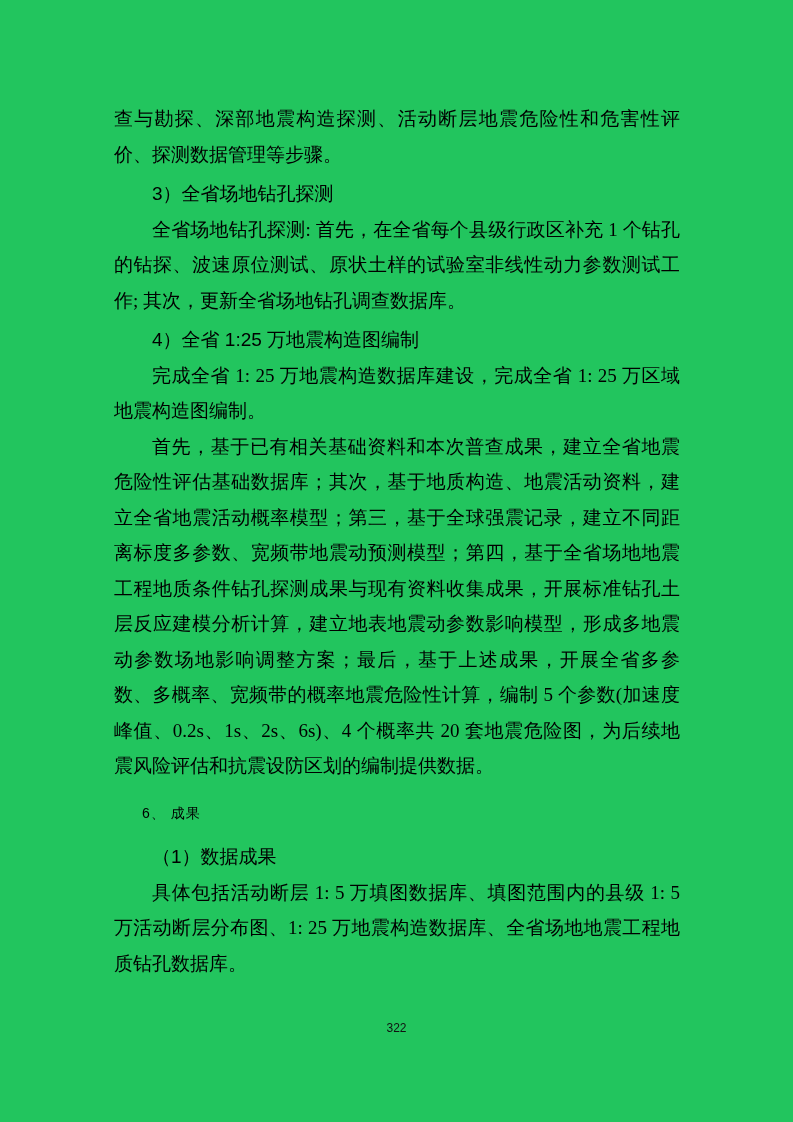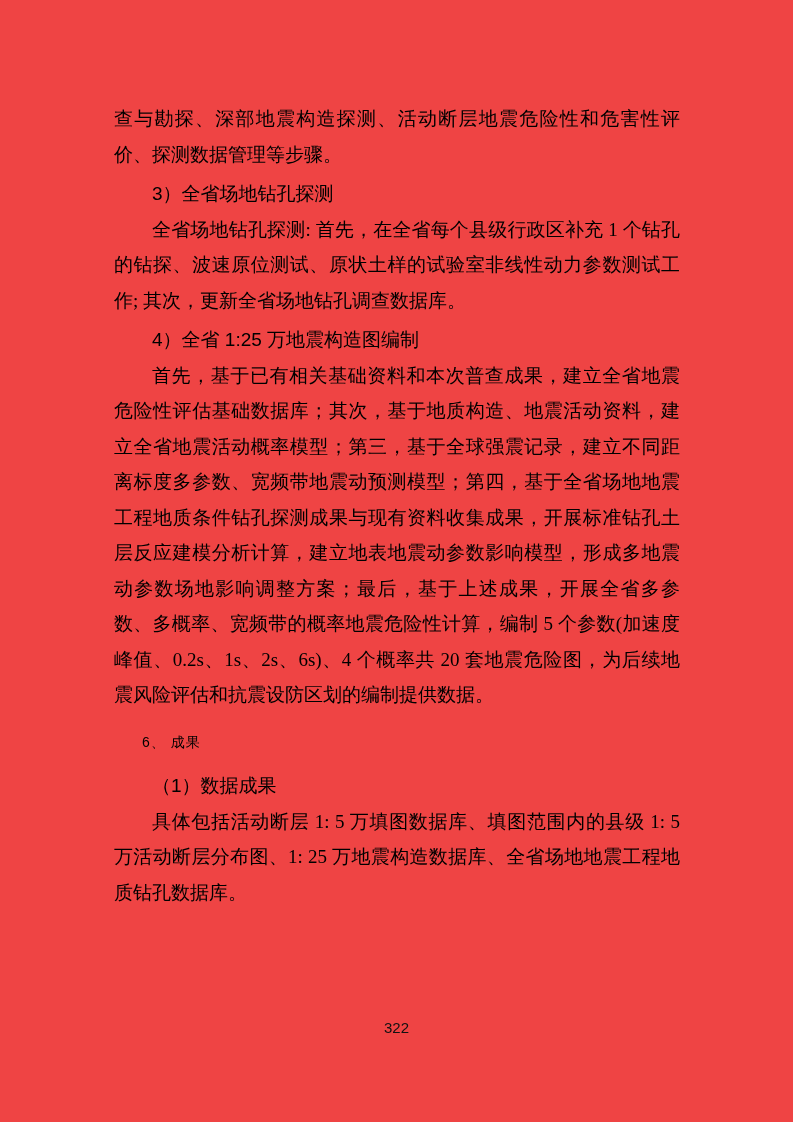--- a/index.html
+++ b/index.html
@@ -5,21 +5,21 @@
   html, body {
     margin: 0;
     padding: 0;
     background: #ffffff;
   }
   .page {
     position: relative;
     width: 793px;
     height: 1122px;
     box-sizing: border-box;
-    background: #ef4444;
+    background: #22c55e;
     padding: 101px 113px 0 114px;
     color: #000000;
     font-family: "Liberation Serif", "DejaVu Serif", serif;
     font-size: 19px;
     line-height: 35.5px;
     overflow: hidden;
   }
   .para {
     margin: 0;
     text-align: justify;
@@ -43,39 +43,40 @@
     margin-top: 12px;
     font-size: 14px;
     letter-spacing: 1px;
   }
   .page-number {
     position: absolute;
     top: 1018px;
     left: 0;
     width: 793px;
     text-align: center;
-    font-size: 15px;
+    font-size: 12px;
     line-height: 20px;
     font-family: "Liberation Sans", "DejaVu Sans", sans-serif;
     color: #111111;
   }
 </style>
 </head>
 <body>
 
 <div class="page">
 
   <p class="para">查与勘探、深部地震构造探测、活动断层地震危险性和危害性评价、探测数据管理等步骤。</p>
 
   <p class="heading">3）全省场地钻孔探测</p>
 
   <p class="para indent">全省场地钻孔探测: 首先，在全省每个县级行政区补充 1 个钻孔的钻探、波速原位测试、原状土样的试验室非线性动力参数测试工作; 其次，更新全省场地钻孔调查数据库。</p>
 
   <p class="heading">4）全省 1:25 万地震构造图编制</p>
 
+  <p class="para indent">完成全省 1: 25 万地震构造数据库建设，完成全省 1: 25 万区域地震构造图编制。</p>
 
 
   <p class="para indent">首先，基于已有相关基础资料和本次普查成果，建立全省地震危险性评估基础数据库；其次，基于地质构造、地震活动资料，建立全省地震活动概率模型；第三，基于全球强震记录，建立不同距离标度多参数、宽频带地震动预测模型；第四，基于全省场地地震工程地质条件钻孔探测成果与现有资料收集成果，开展标准钻孔土层反应建模分析计算，建立地表地震动参数影响模型，形成多地震动参数场地影响调整方案；最后，基于上述成果，开展全省多参数、多概率、宽频带的概率地震危险性计算，编制 5 个参数(加速度峰值、0.2s、1s、2s、6s)、4 个概率共 20 套地震危险图，为后续地震风险评估和抗震设防区划的编制提供数据。</p>
 
   <p class="heading major">6、 成果</p>
 
   <p class="heading sub">（1）数据成果</p>
 
   <p class="para indent">具体包括活动断层 1: 5 万填图数据库、填图范围内的县级 1: 5 万活动断层分布图、1: 25 万地震构造数据库、全省场地地震工程地质钻孔数据库。</p>
 

